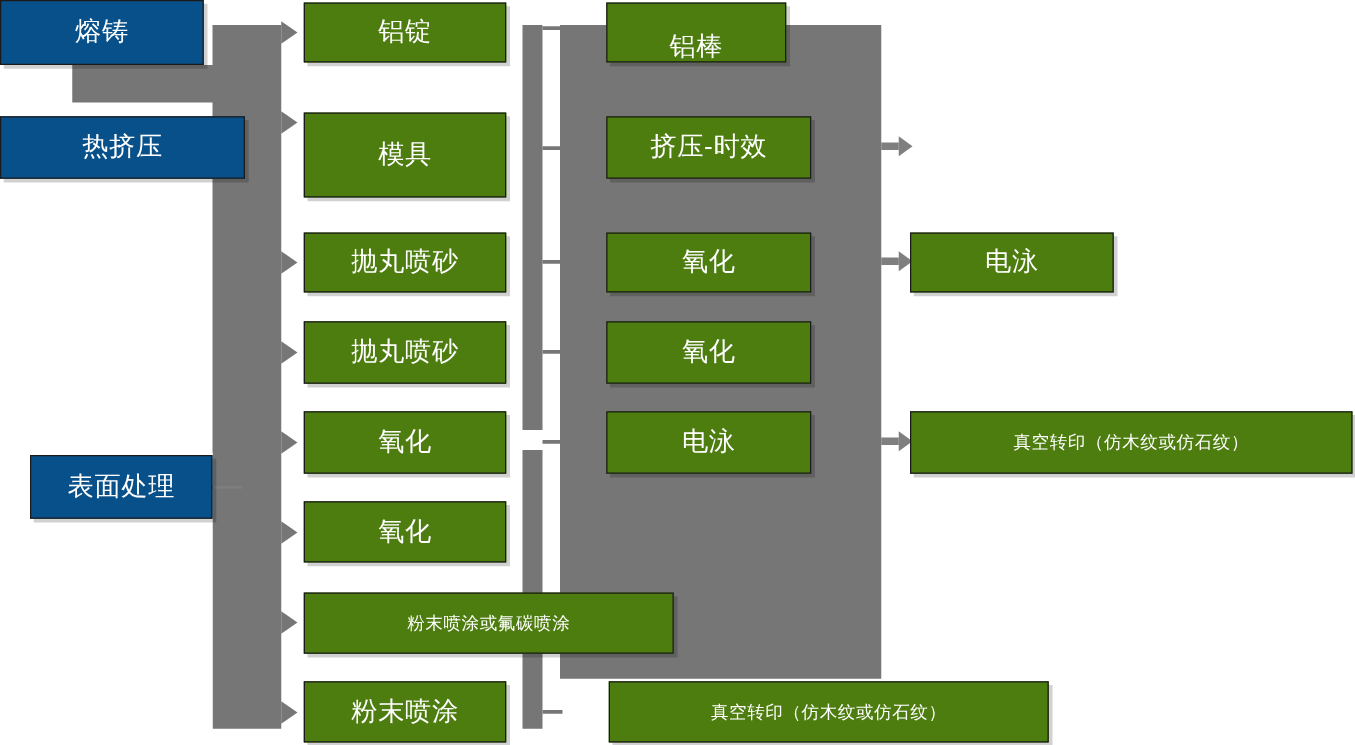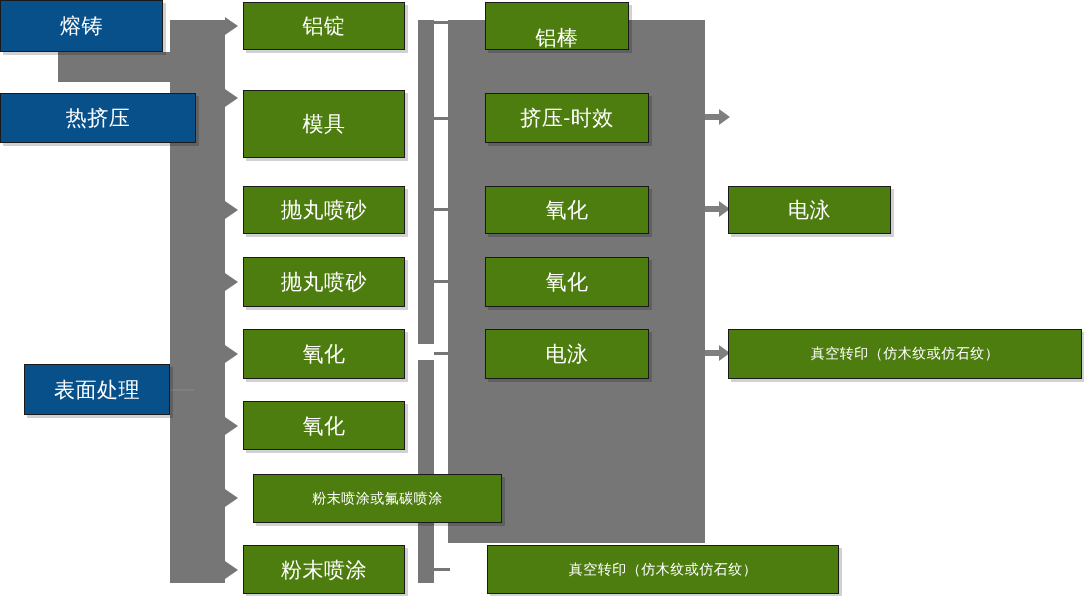--- a/index.html
+++ b/index.html
@@ -147,21 +147,21 @@
   </div>
   <div class="node mid" style="left:243px; top:257px; width:162px; height:50px;">
     <span>抛丸喷砂</span>
   </div>
   <div class="node mid" style="left:243px; top:329px; width:162px; height:50px;">
     <span>氧化</span>
   </div>
   <div class="node mid" style="left:243px; top:401px; width:162px; height:49px;">
     <span>氧化</span>
   </div>
-  <div class="node mid wide" style="left:253px; top:474px; width:249px; height:49px;">
+  <div class="node mid wide" style="left:243px; top:474px; width:296px; height:49px;">
     <span>粉末喷涂或氟碳喷涂</span>
   </div>
   <div class="node mid" style="left:243px; top:545px; width:162px; height:49px;">
     <span>粉末喷涂</span>
   </div>
 
   <div class="node mid" style="left:485px; top:2px; width:144px; height:48px;align-items:flex-end;">
     <span>铝棒</span>
   </div>
   <div class="node mid" style="left:485px; top:93px; width:164px; height:50px;">

